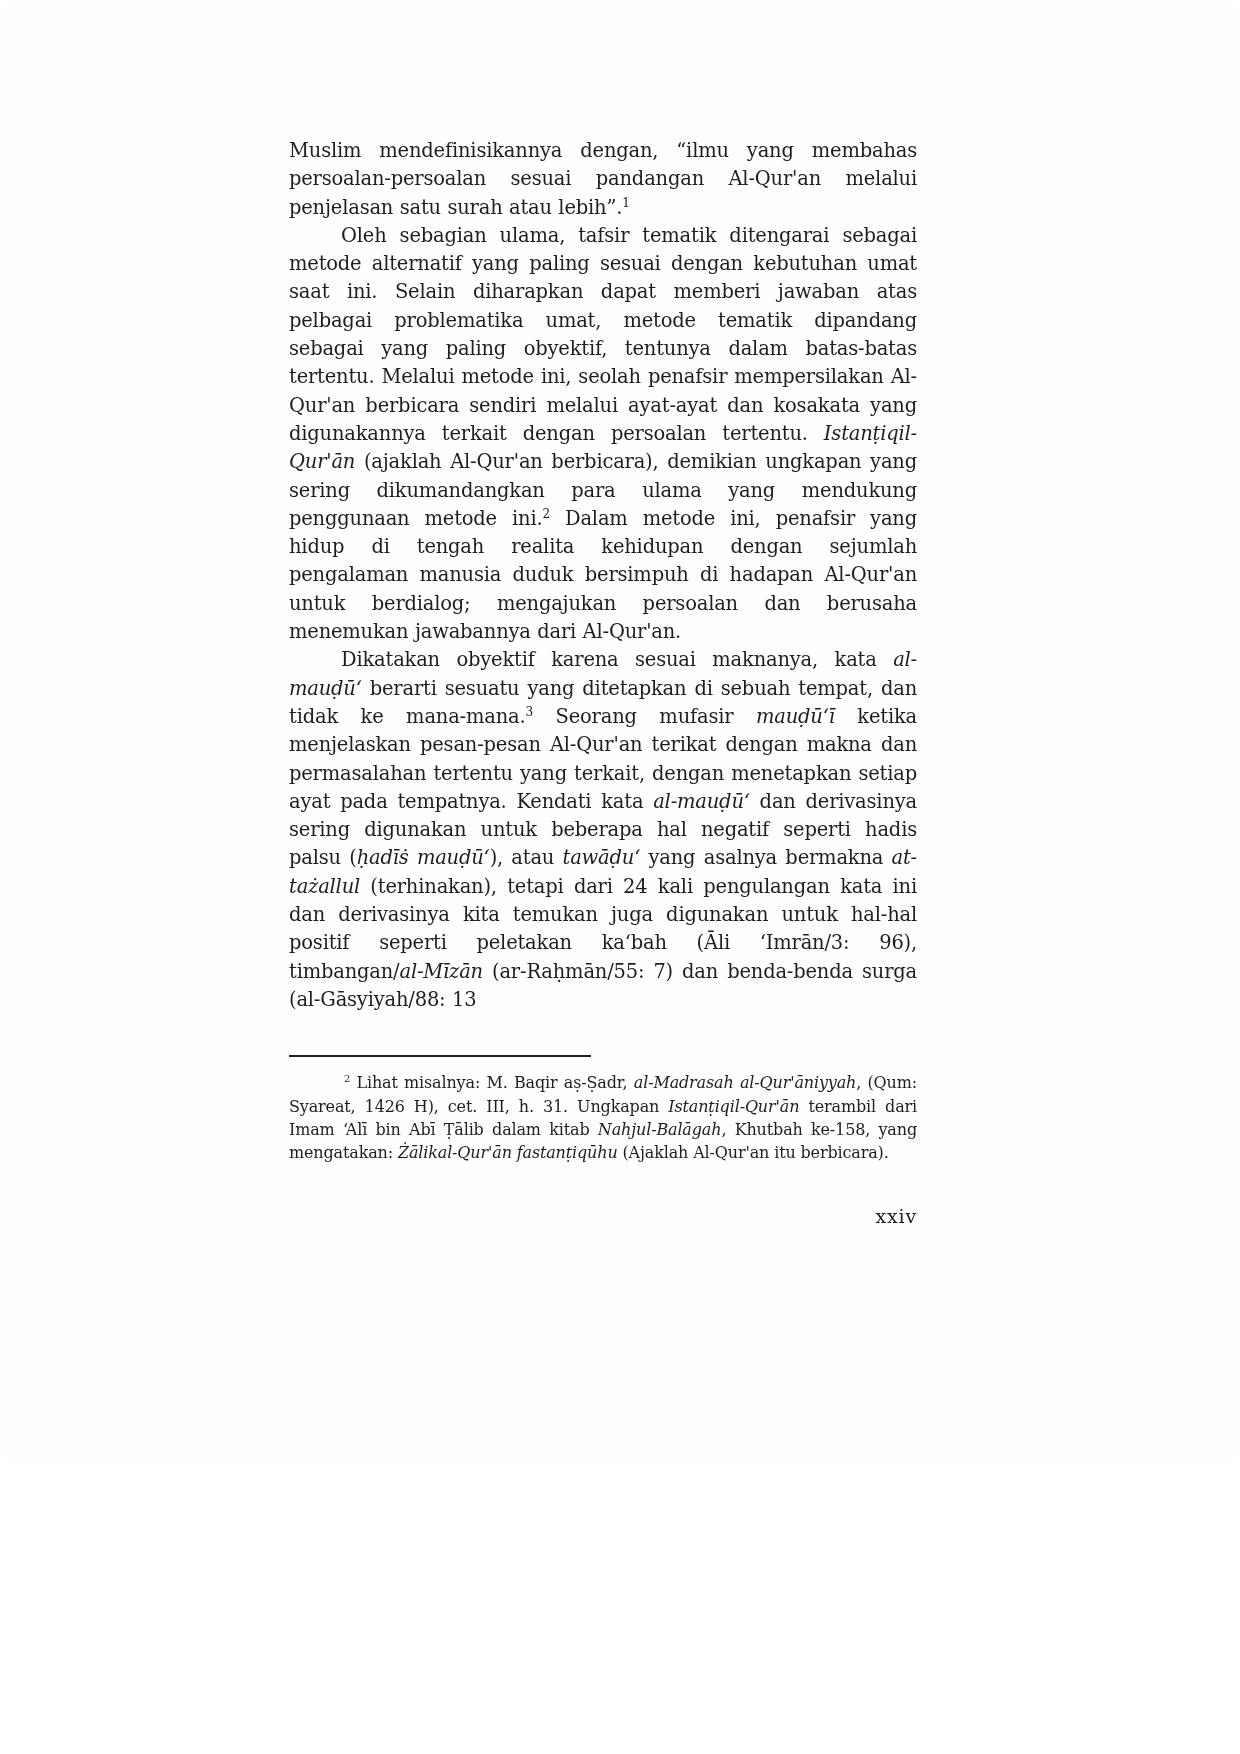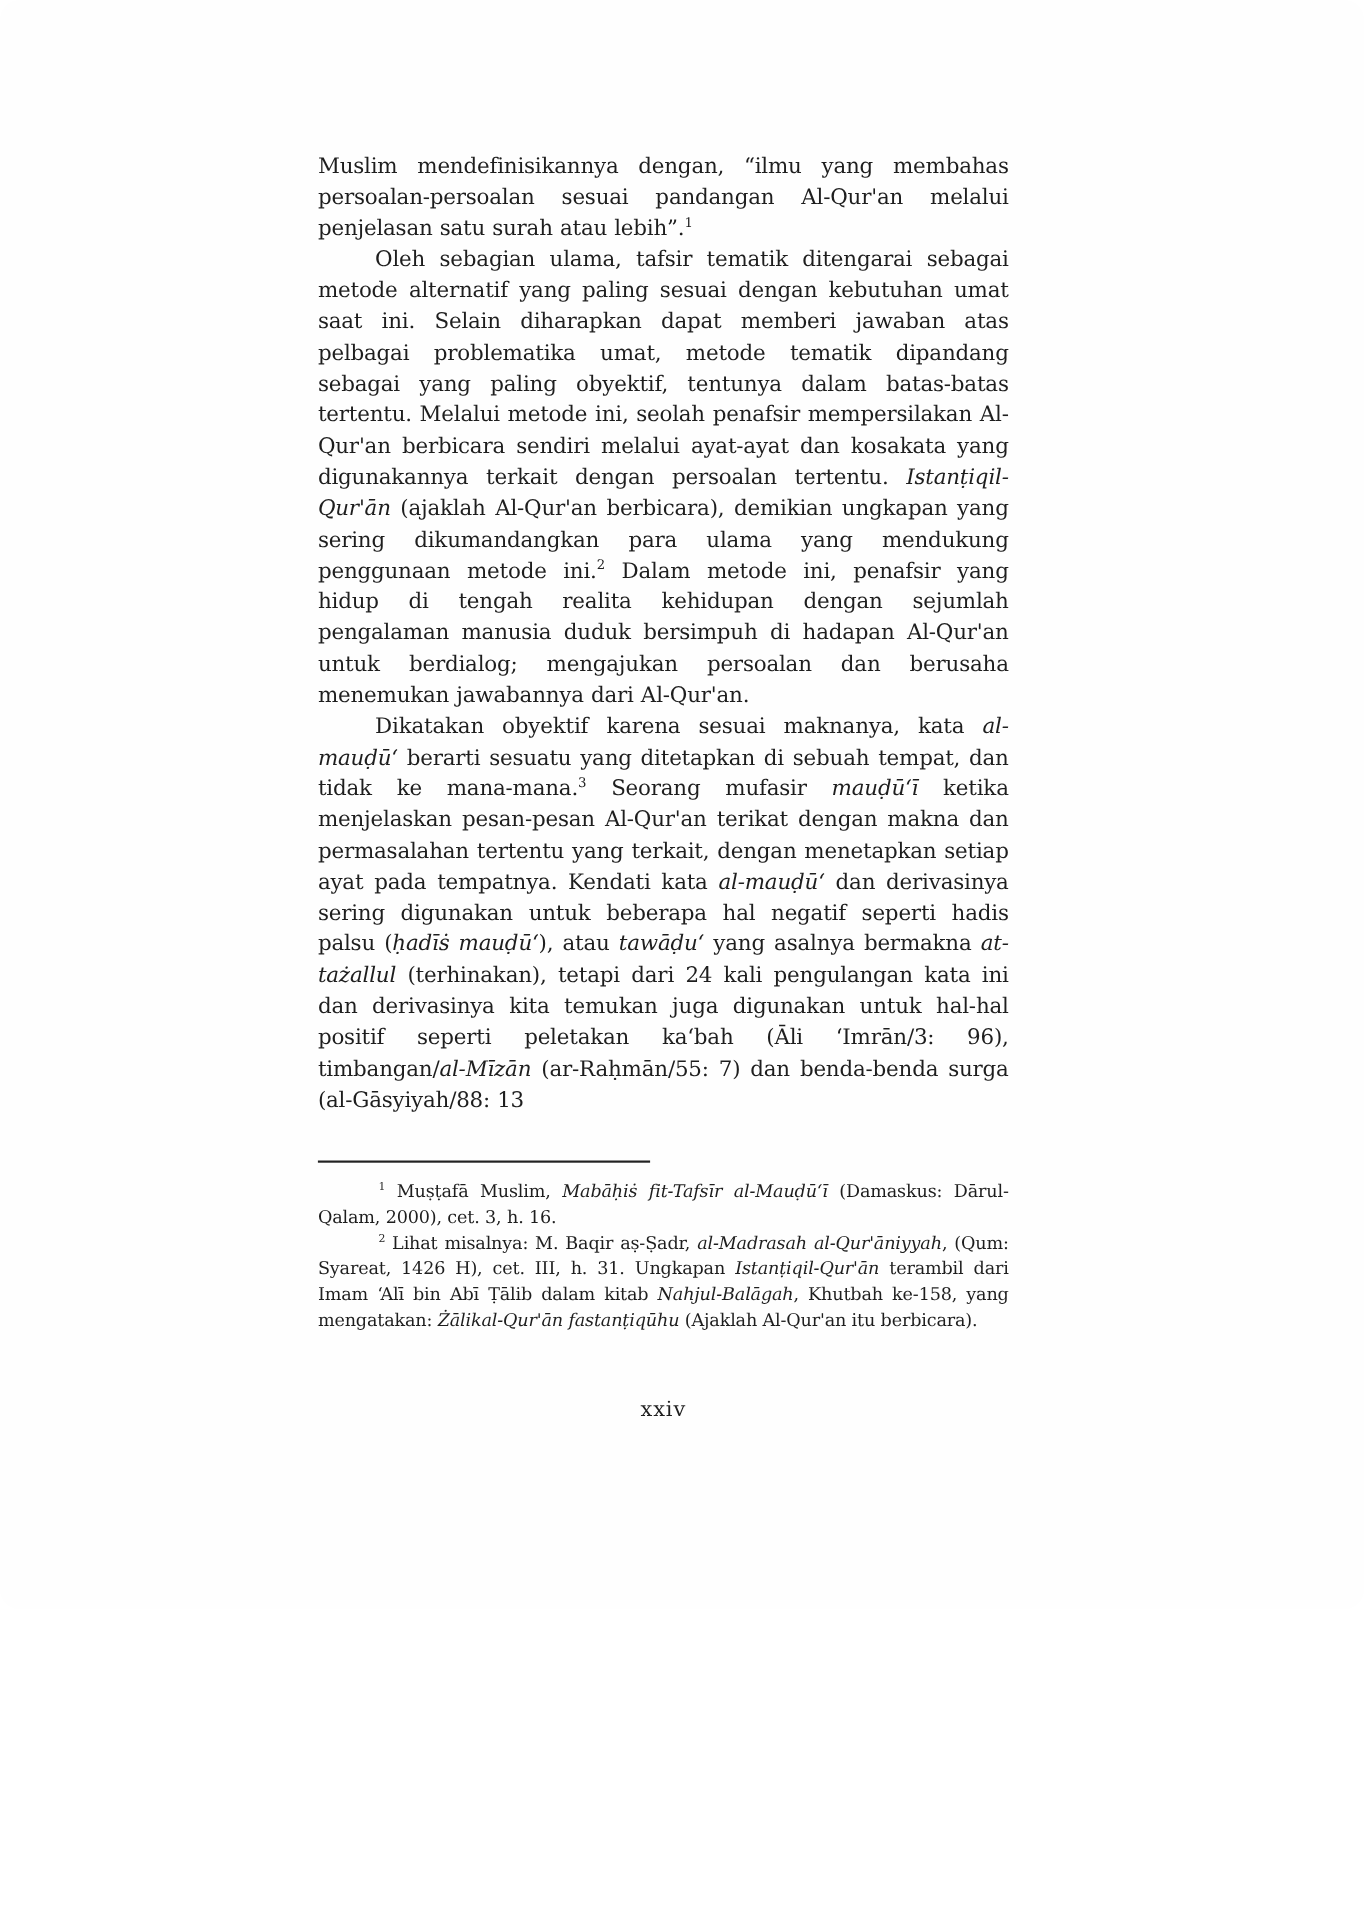--- a/index.html
+++ b/index.html
@@ -46,39 +46,38 @@
   }
   .footnotes p.fn {
     margin: 0;
     font-size: 16px;
     line-height: 23.4px;
     text-align: justify;
     text-indent: 55px;
     letter-spacing: -0.15px;
   }
   .page-number {
-    margin-top: 58px;
-    text-align: center;
+    margin-top: 40px;
+    text-align: right;
     font-size: 19px;
     letter-spacing: 0.8px;
   }
 </style>
 </head>
 <body>
 
 <div class="page">
 
   <div class="body-text">
     <p class="para">Muslim mendefinisikannya dengan, “ilmu yang membahas persoalan-persoalan sesuai pandangan Al-Qur'an melalui penjelasan satu surah atau lebih”.<sup>1</sup></p>
     <p class="para indent">Oleh sebagian ulama, tafsir tematik ditengarai sebagai metode alternatif yang paling sesuai dengan kebutuhan umat saat ini. Selain diharapkan dapat memberi jawaban atas pelbagai problematika umat, metode tematik dipandang sebagai yang paling obyektif, tentunya dalam batas-batas tertentu. Melalui metode ini, seolah penafsir mempersilakan Al-Qur'an berbicara sendiri melalui ayat-ayat dan kosakata yang digunakannya terkait dengan persoalan tertentu. <i>Istanṭiqil-Qur'ān</i> (ajaklah Al-Qur'an berbicara), demikian ungkapan yang sering dikumandangkan para ulama yang mendukung penggunaan metode ini.<sup>2</sup> Dalam metode ini, penafsir yang hidup di tengah realita kehidupan dengan sejumlah pengalaman manusia duduk bersimpuh di hadapan Al-Qur'an untuk berdialog; mengajukan persoalan dan berusaha menemukan jawabannya dari Al-Qur'an.</p>
     <p class="para indent">Dikatakan obyektif karena sesuai maknanya, kata <i>al-mauḍū‘</i> berarti sesuatu yang ditetapkan di sebuah tempat, dan tidak ke mana-mana.<sup>3</sup> Seorang mufasir <i>mauḍū‘ī</i> ketika menjelaskan pesan-pesan Al-Qur'an terikat dengan makna dan permasalahan tertentu yang terkait, dengan menetapkan setiap ayat pada tempatnya. Kendati kata <i>al-mauḍū‘</i> dan derivasinya sering digunakan untuk beberapa hal negatif seperti hadis palsu (<i>ḥadīṡ mauḍū‘</i>), atau <i>tawāḍu‘</i> yang asalnya bermakna <i>at-tażallul</i> (terhinakan), tetapi dari 24 kali pengulangan kata ini dan derivasinya kita temukan juga digunakan untuk hal-hal positif seperti peletakan ka‘bah (Āli ‘Imrān/3: 96), timbangan/<i>al-Mīzān</i> (ar-Raḥmān/55: 7) dan benda-benda surga (al-Gāsyiyah/88: 13</p>
   </div>
 
   <div class="fn-sep"></div>
 
   <div class="footnotes">
-    <p class="fn"><sup>1</sup> Muṣṭafā Muslim, <i>Mabāḥiṡ fit-Tafsīr al-Mauḍū‘ī</i> (Damaskus: Dārul-Qalam, 2000), cet. 3, h. 16.</p>
     <p class="fn"><sup>2</sup> Lihat misalnya: M. Baqir aṣ-Ṣadr, <i>al-Madrasah al-Qur'āniyyah</i>, (Qum: Syareat, 1426 H), cet. III, h. 31. Ungkapan <i>Istanṭiqil-Qur'ān</i> terambil dari Imam ‘Alī bin Abī Ṭālib dalam kitab <i>Nahjul-Balāgah</i>, Khutbah ke-158, yang mengatakan: <i>Żālikal-Qur'ān fastanṭiqūhu</i> (Ajaklah Al-Qur'an itu berbicara).</p>
   </div>
 
   <div class="page-number">xxiv</div>
 
 </div>
 
 </body></html>

